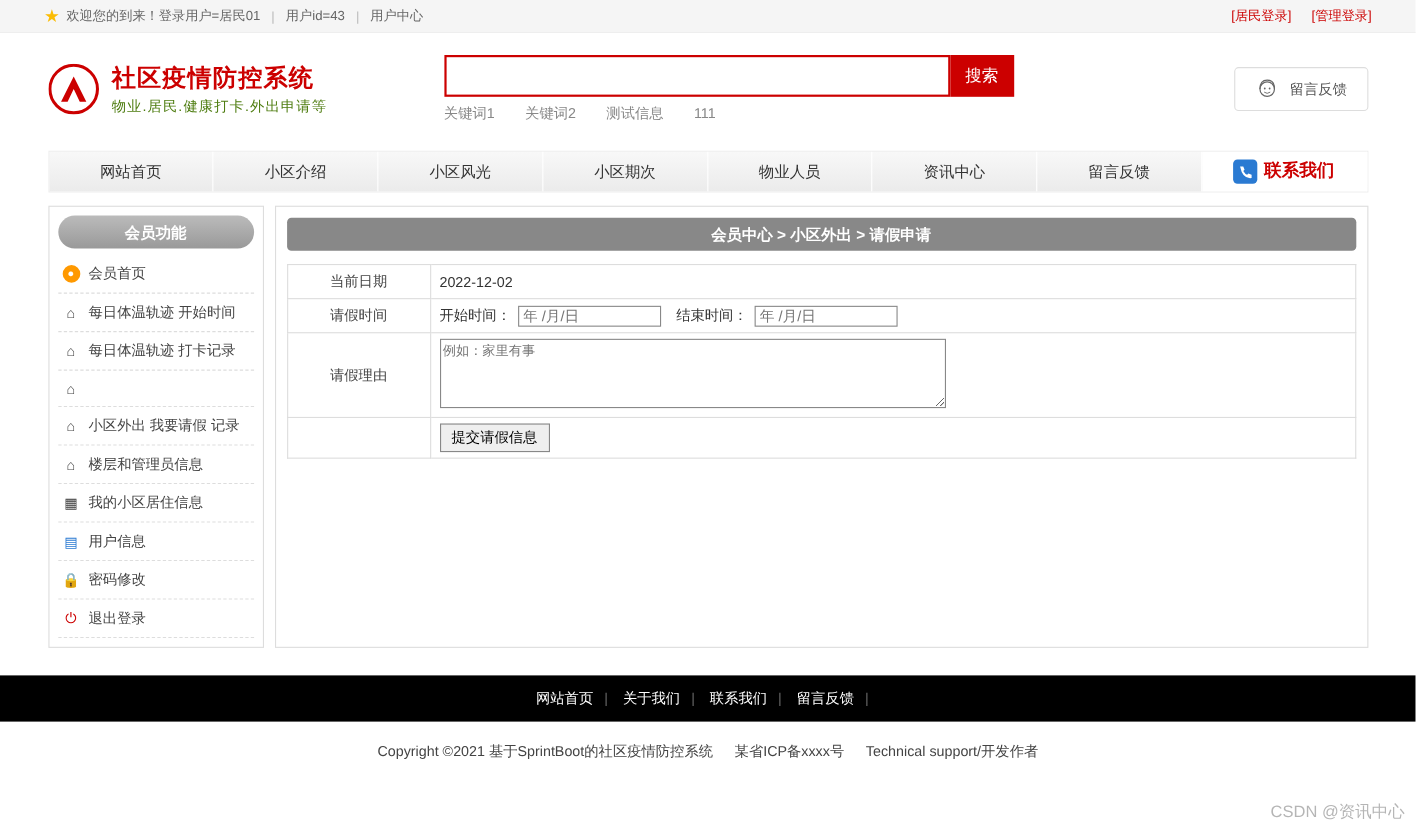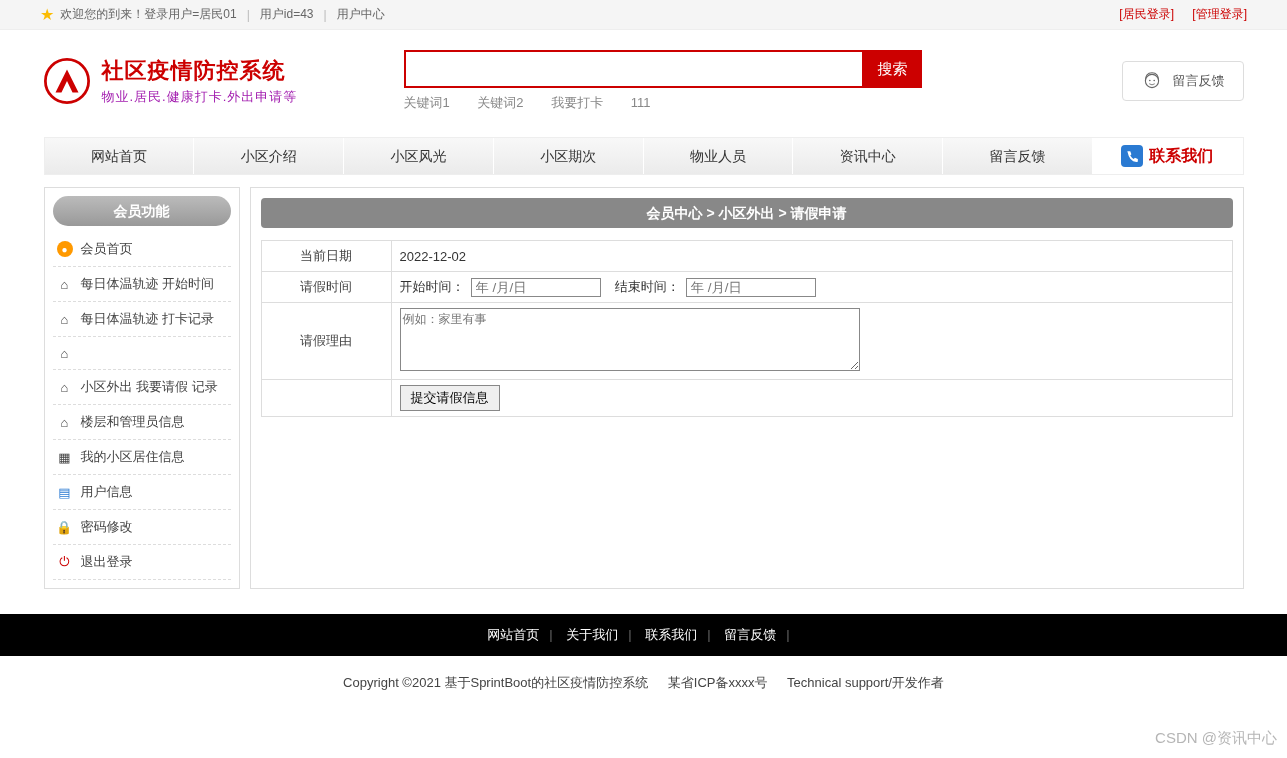--- a/index.html
+++ b/index.html
@@ -12,21 +12,21 @@
     .topbar .star { color: #fbbc04; font-size: 16px; }
     .topbar .sep { color: #bbb; margin: 0 4px; }
     .topbar .right a { color: #c00; margin-left: 15px; }
 
     
     .header-wrap { max-width: 1200px; margin: 0 auto; padding: 20px 0 10px; display: flex; align-items: center; }
     .logo-wrap { display: flex; align-items: center; gap: 12px; width: 360px; }
     .logo-svg { width: 46px; height: 46px; }
     .brand { }
     .brand h1 { color: #c00; font-size: 22px; font-weight: bold; letter-spacing: 1px; }
-    .brand .sub { color: #a21caf; font-size: 13px; margin-top: 2px; letter-spacing: 1px;}
+    .brand .sub { color: #4d7c0f; font-size: 13px; margin-top: 2px; letter-spacing: 1px;}
     .search-wrap { flex: 1; }
     .search-box { display: flex; }
     .search-box input { width: 460px; height: 38px; border: 2px solid #c00; padding: 0 10px; outline: none; font-size: 14px; }
     .search-box button { width: 58px; height: 38px; background: #c00; color: #fff; border: none; font-size: 15px; cursor: pointer; }
     .keywords { margin-top: 6px; font-size: 13px; color: #888; }
     .keywords span { margin-right: 24px; cursor:pointer; }
     .feedback-btn { display: flex; align-items: center; gap: 10px; border: 1px solid #ddd; border-radius: 4px; padding: 8px 18px; cursor: pointer; color: #555; margin-left:20px;}
     .feedback-btn .face { width: 22px; height: 22px; }
 
     
@@ -92,21 +92,21 @@
     </div>
   </div>
   <div class="search-wrap">
     <div class="search-box">
       <input type="text" style="">
       <button>搜索</button>
     </div>
     <div class="keywords">
       <span>关键词1</span>
       <span>关键词2</span>
-      <span>我要打卡</span>
+      <span>测试信息</span>
       <span>111</span>
     </div>
   </div>
   <div class="feedback-btn">
     <svg class="face" viewBox="0 0 40 40">
       <circle cx="20" cy="20" r="12" fill="none" stroke="#666" stroke-width="2"></circle>
       <path d="M8 20 q0 -15 12 -15 q12 0 12 15" fill="none" stroke="#666" stroke-width="2"></path>
       <circle cx="16" cy="19" r="1.5" fill="#666"></circle>
         <circle cx="24" cy="19" r="1.5" fill="#666"></circle>
       <path d="M15 25 q5 4 10 0" fill="none" stroke="#666" stroke-width="1.5"></path>

